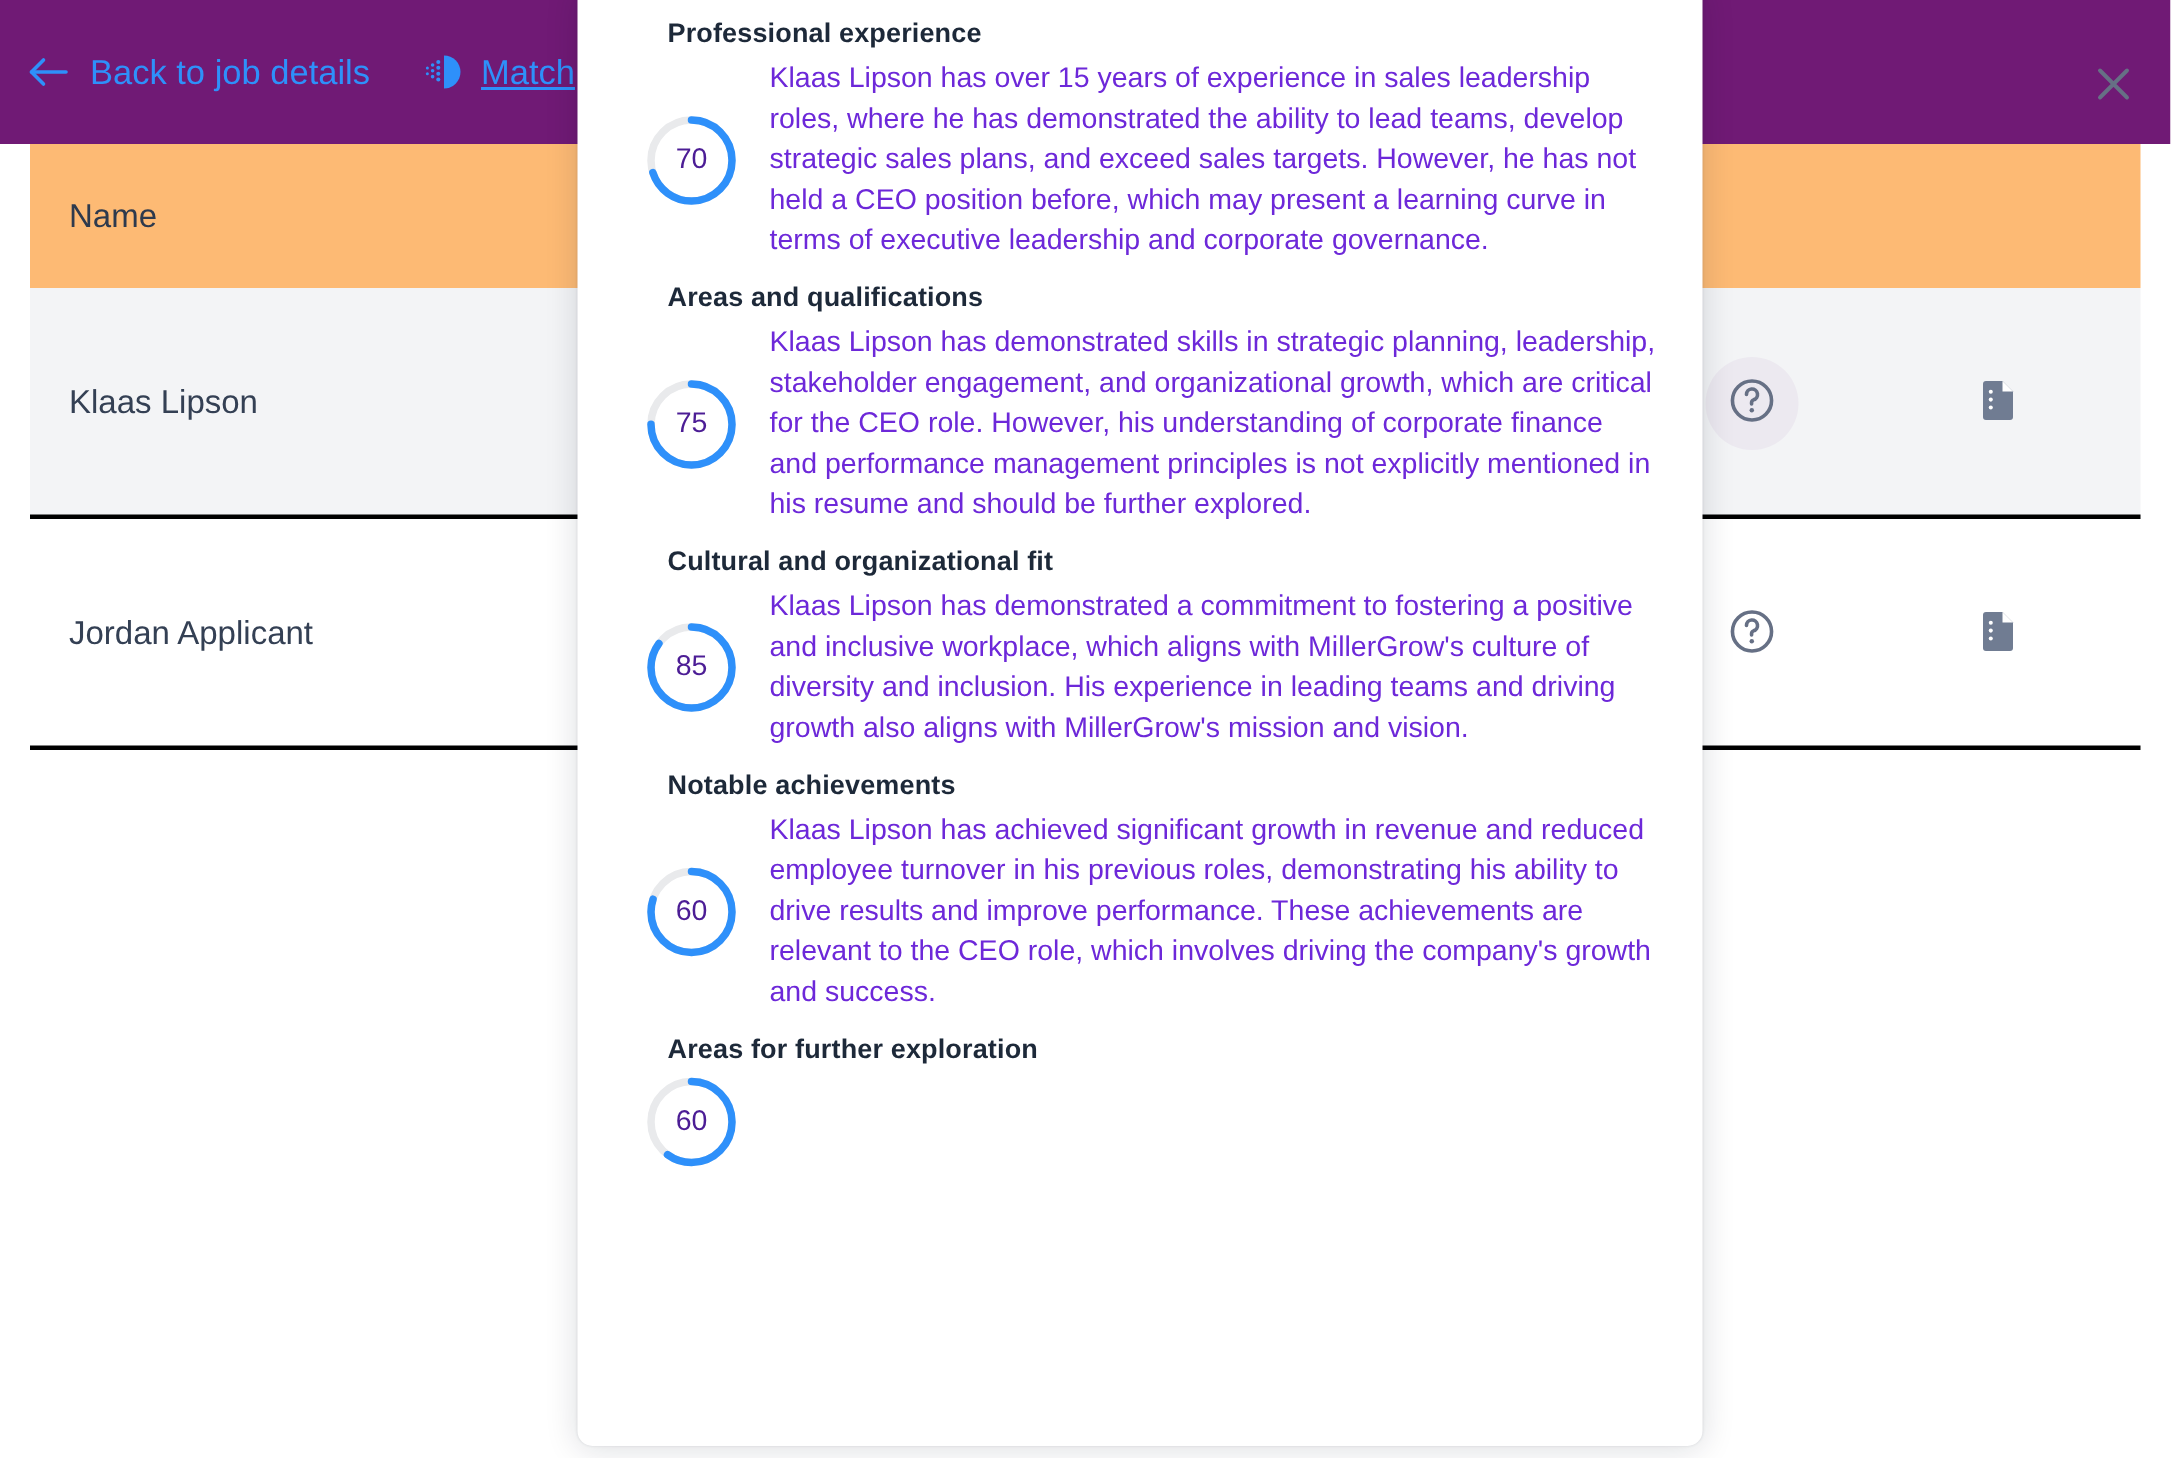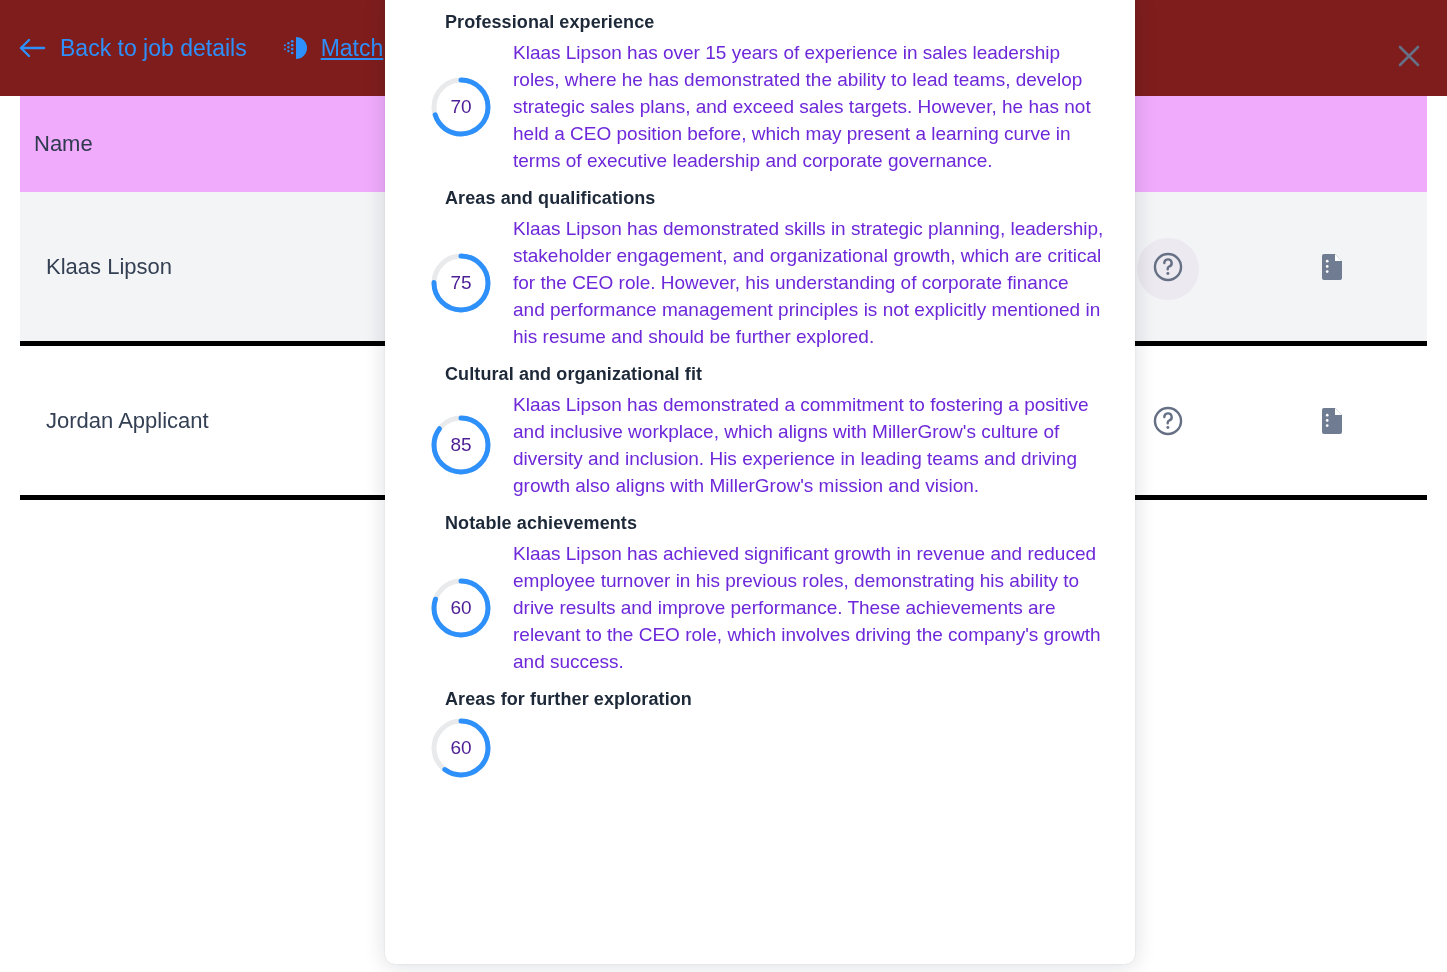--- a/index.html
+++ b/index.html
@@ -15,21 +15,21 @@
     position: relative;
     color: #2e3a4d;
   }
 
   
   .topbar {
     position: absolute;
     left: 0; top: 0;
     width: 1447px;
     height: 96px;
-    background: #7f1d1d;
+    background: #701a75;
     display: flex;
     align-items: center;
     box-sizing: border-box;
     padding-left: 18px;
   }
   .back-link {
     display: flex;
     align-items: center;
     gap: 14px;
     color: #2e90fa;
@@ -74,37 +74,37 @@
   
   .table-wrap {
     position: absolute;
     left: 0;
     top: 96px;
     width: 1447px;
   }
   .table-head {
     margin: 0 20px;
     height: 96px;
-    background: #f0abfc;
+    background: #fdba74;
     display: flex;
     align-items: center;
     box-sizing: border-box;
-    padding-left: 14px;
+    padding-left: 26px;
     font-size: 22px;
     color: #2e3a4d;
   }
   .trow {
     margin: 0 20px;
     height: 154px;
     display: flex;
     align-items: center;
     box-sizing: border-box;
     padding-left: 26px;
     position: relative;
-    border-bottom: 5px solid #000000;
+    border-bottom: 3px solid #000000;
   }
   .trow.shaded { background: #f3f4f6; }
   .trow .cand-name {
     font-size: 22px;
     color: #344054;
     flex: 0 0 auto;
   }
   .row-icons {
     position: absolute;
     right: 0;

